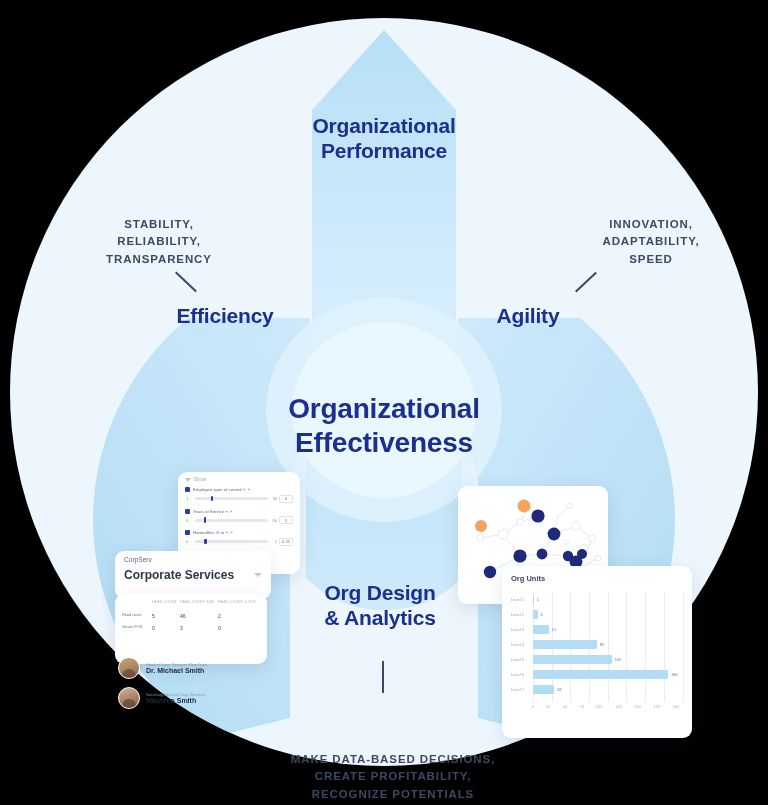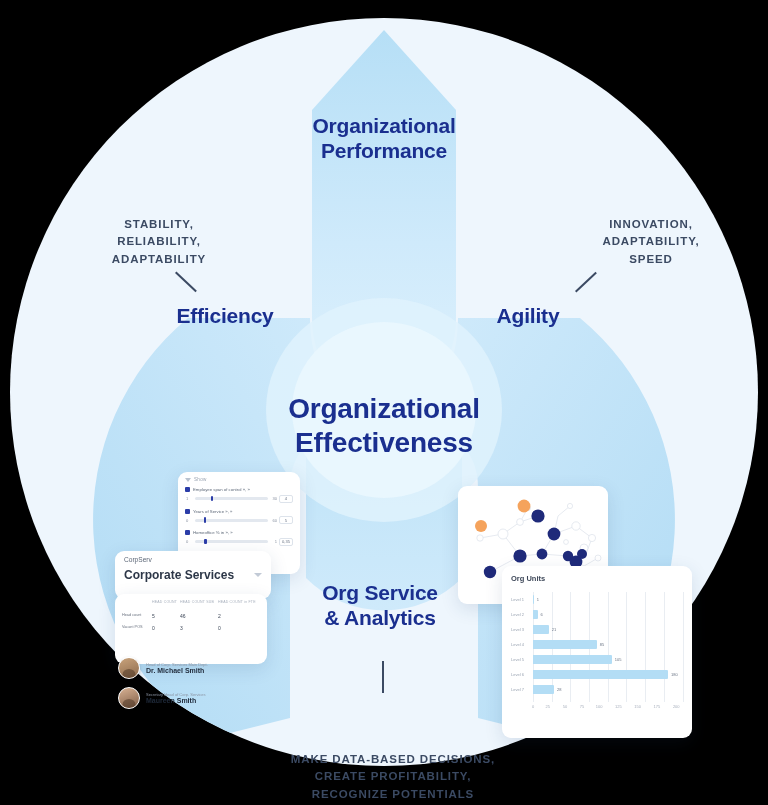--- a/index.html
+++ b/index.html
@@ -177,28 +177,28 @@
 
   <div class="lbl" id="lbl-eff">Efficiency</div>
   <div class="lbl" id="lbl-agi">Agility</div>
 
   <div class="lbl" id="lbl-core">
     <div>Organizational</div>
     <div>Effectiveness</div>
   </div>
 
   <div class="lbl" id="lbl-org">
-    <div>Org Service</div>
+    <div>Org Design</div>
     <div>&amp; Analytics</div>
   </div>
 
   <div class="callout" id="co-left">
     <div>STABILITY,</div>
     <div>RELIABILITY,</div>
-    <div>ADAPTABILITY</div>
+    <div>TRANSPARENCY</div>
   </div>
   <div class="leader" id="leader-l"></div>
 
   <div class="callout" id="co-right">
     <div>INNOVATION,</div>
     <div>ADAPTABILITY,</div>
     <div>SPEED</div>
   </div>
   <div class="leader" id="leader-r"></div>
 

